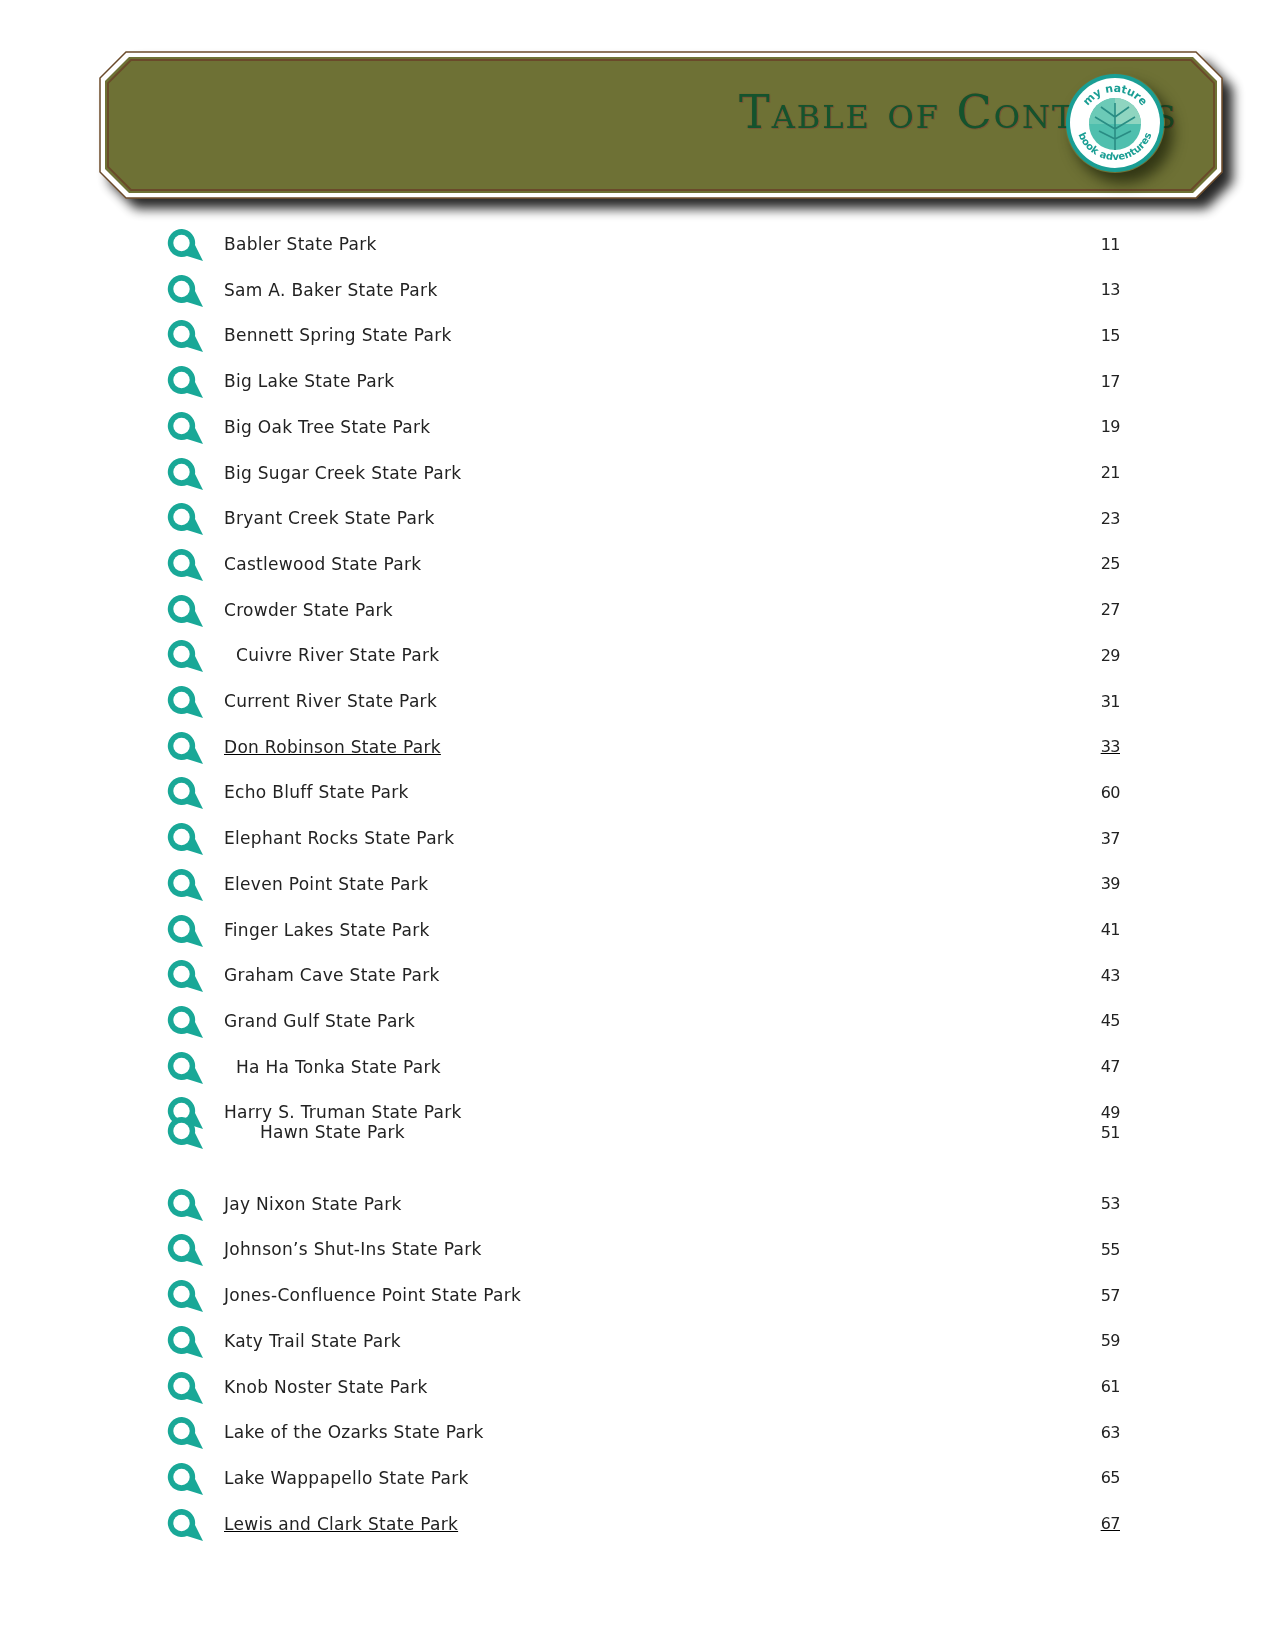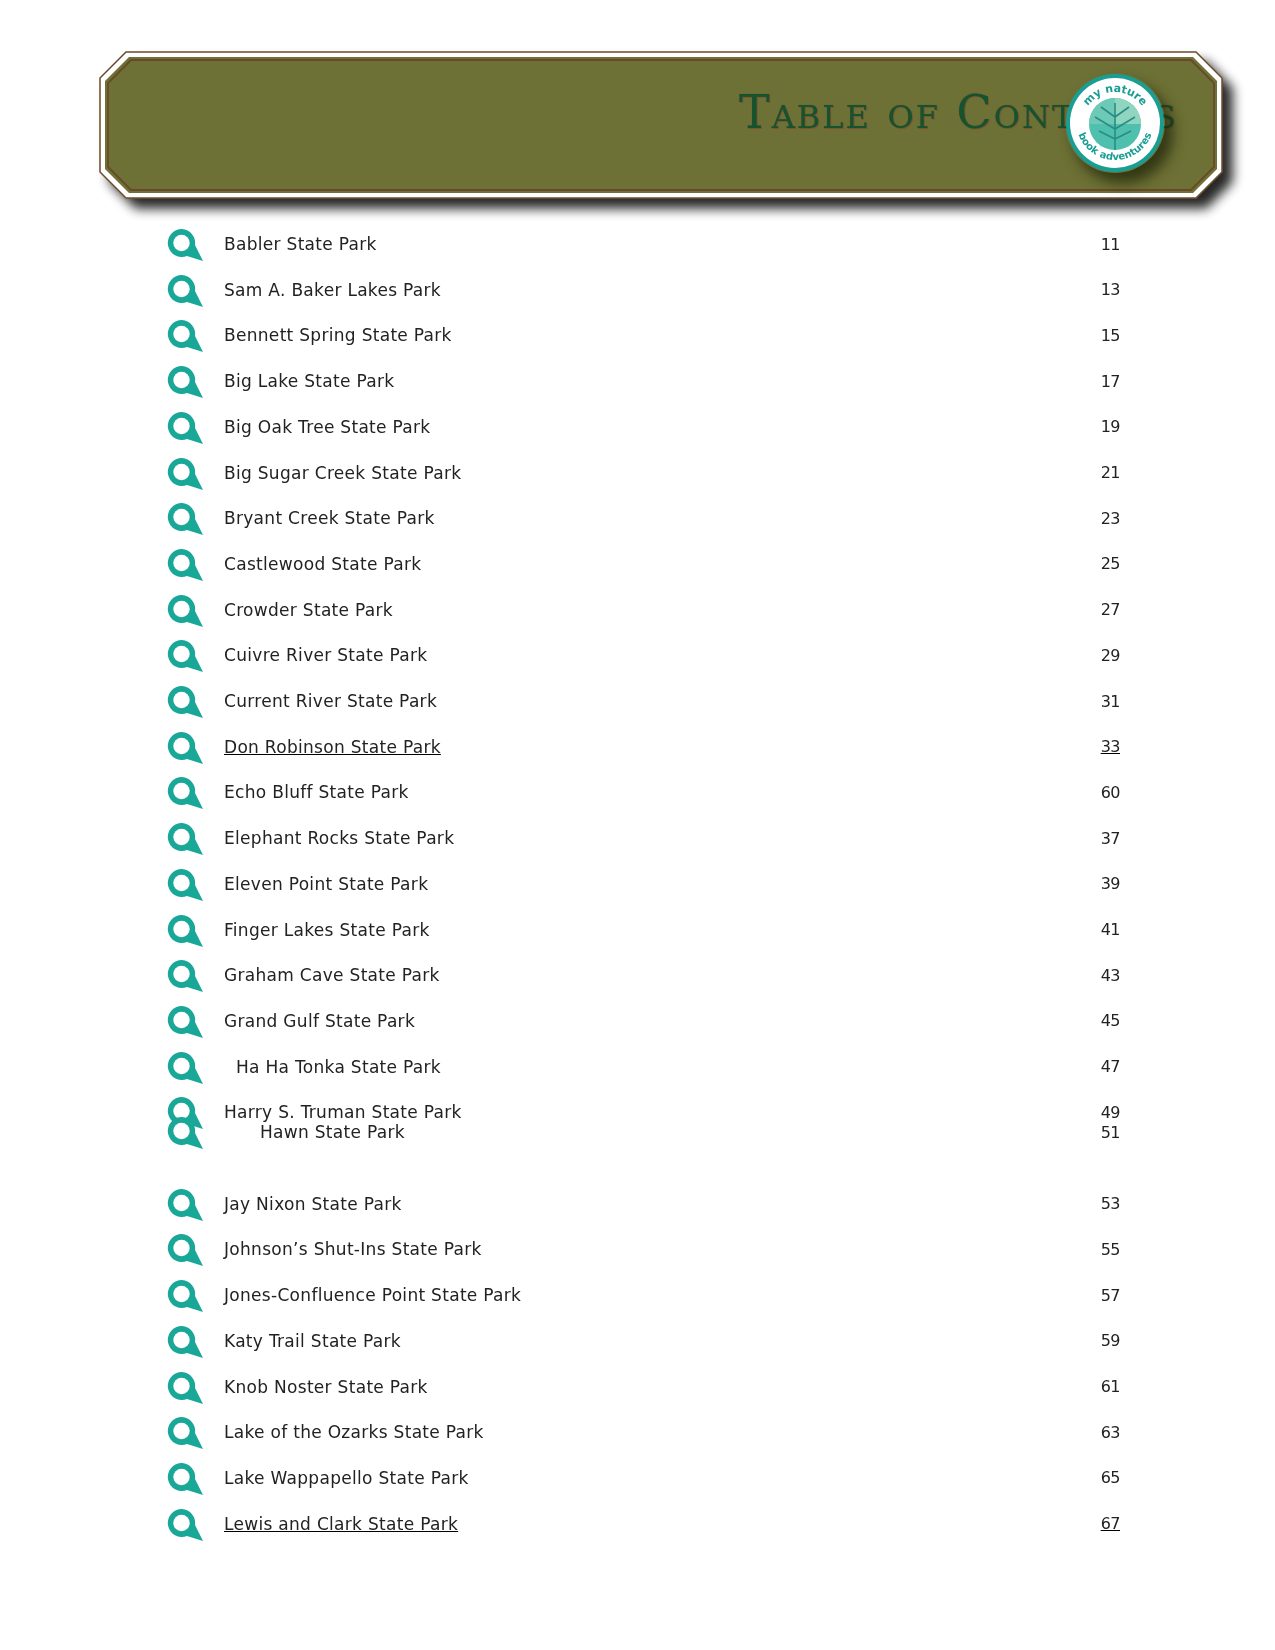--- a/index.html
+++ b/index.html
@@ -97,21 +97,21 @@
     <span class="label">Babler State Park</span>
     <span class="page">11</span>
   </div>
     <div class="row" style="top: 269.7px;">
     <span class="pin">
       <svg width="44" height="36" viewBox="0 0 44 36">
         <path d="M17,3 A14,14 0 1 0 22,30 L38,35 L30,19 A14,14 0 0 0 17,3 Z" fill="#19a897"></path>
         <circle cx="16.5" cy="17" r="8.2" fill="#ffffff"></circle>
       </svg>
     </span>
-    <span class="label">Sam A. Baker Lakes Park</span>
+    <span class="label">Sam A. Baker State Park</span>
     <span class="page">13</span>
   </div>
     <div class="row" style="top: 315.4px;">
     <span class="pin">
       <svg width="44" height="36" viewBox="0 0 44 36">
         <path d="M17,3 A14,14 0 1 0 22,30 L38,35 L30,19 A14,14 0 0 0 17,3 Z" fill="#19a897"></path>
         <circle cx="16.5" cy="17" r="8.2" fill="#ffffff"></circle>
       </svg>
     </span>
     <span class="label">Bennett Spring State Park</span>
@@ -170,21 +170,21 @@
     <div class="row" style="top: 589.6px;">
     <span class="pin">
       <svg width="44" height="36" viewBox="0 0 44 36">
         <path d="M17,3 A14,14 0 1 0 22,30 L38,35 L30,19 A14,14 0 0 0 17,3 Z" fill="#19a897"></path>
         <circle cx="16.5" cy="17" r="8.2" fill="#ffffff"></circle>
       </svg>
     </span>
     <span class="label">Crowder State Park</span>
     <span class="page">27</span>
   </div>
-    <div class="row" style="top: 635.3px;">
+    <div class="row" style="top: 635.3px; gap: 12px;">
     <span class="pin">
       <svg width="44" height="36" viewBox="0 0 44 36">
         <path d="M17,3 A14,14 0 1 0 22,30 L38,35 L30,19 A14,14 0 0 0 17,3 Z" fill="#19a897"></path>
         <circle cx="16.5" cy="17" r="8.2" fill="#ffffff"></circle>
       </svg>
     </span>
     <span class="label">Cuivre River State Park</span>
     <span class="page">29</span>
   </div>
     <div class="row" style="top: 681px;">

